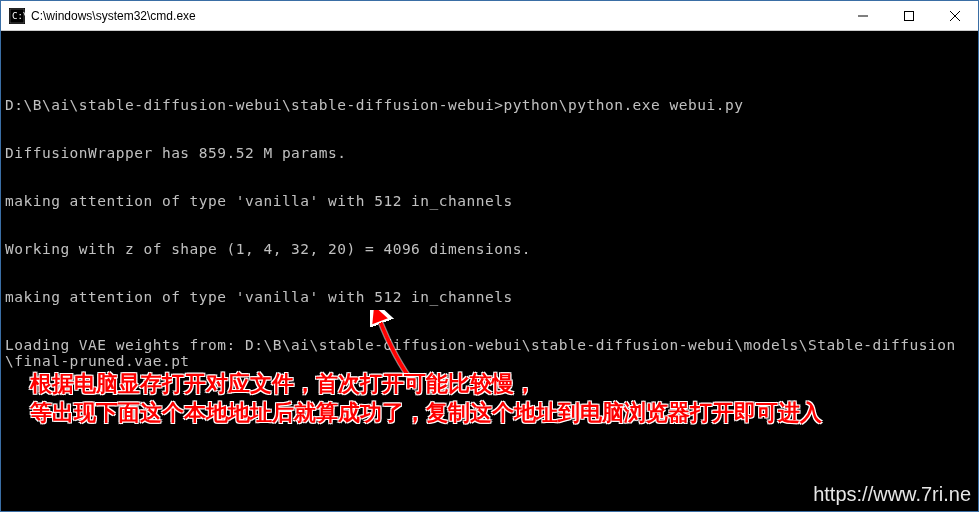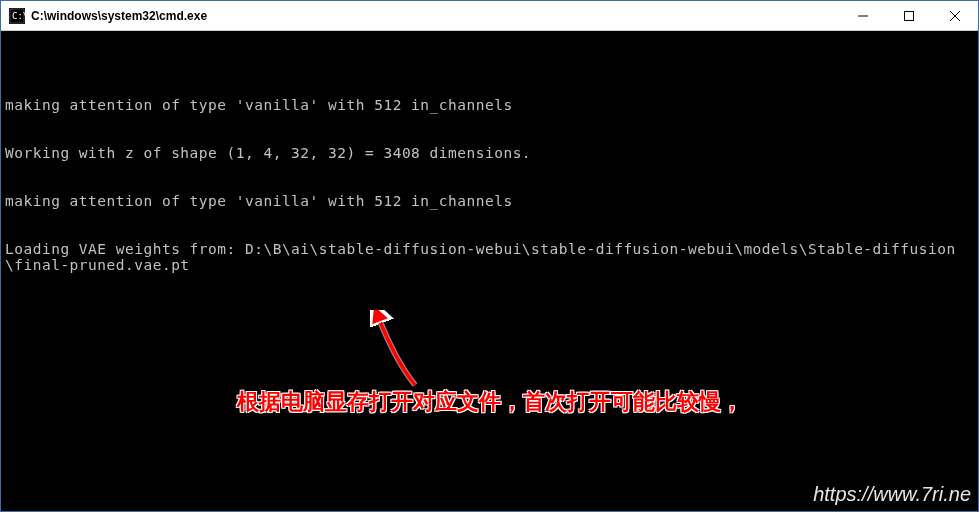--- a/index.html
+++ b/index.html
@@ -35,21 +35,20 @@
     align-items: center;
     justify-content: center;
   }
   .titlebar-icon svg { width: 16px; height: 16px; }
   .titlebar-title {
     flex: 1;
     font-size: 12px;
     color: #000;
     white-space: nowrap;
     overflow: hidden;
-    font-weight: bold;
   }
   .win-controls { display: flex; height: 100%; }
   .win-btn {
     width: 46px;
     height: 100%;
     display: flex;
     align-items: center;
     justify-content: center;
     font-size: 10px;
     color: #000;
@@ -65,23 +64,23 @@
     padding: 2px 4px;
     white-space: pre;
     overflow: hidden;
     position: relative;
     letter-spacing: 0.5px;
   }
   .term-line { white-space: pre-wrap; word-break: break-all; }
   .annotation {
     position: absolute;
     left: 30px;
-    top: 388px;
+    top: 370px;
     width: 920px;
-    text-align: center;
+    text-align: left;
     pointer-events: none;
   }
   .annotation-text {
     color: #ff0000;
     font-family: "Microsoft YaHei", "SimHei", sans-serif;
     font-size: 22px;
     font-weight: bold;
     text-shadow: -1px -1px 0 #fff, 1px -1px 0 #fff, -1px 1px 0 #fff, 1px 1px 0 #fff;
     line-height: 1.3;
     letter-spacing: 0;
@@ -92,21 +91,20 @@
     top: 310px;
     pointer-events: none;
   }
   .watermark {
     position: absolute;
     right: 8px;
     bottom: 6px;
     color: #fff;
     font-family: Arial, sans-serif;
     font-size: 20px;
-    font-style: italic;
     opacity: 0.9;
     pointer-events: none;
   }
 </style>
 </head>
 <body>
 
 <div class="window">
   <div class="titlebar">
     <span class="titlebar-icon">
@@ -132,22 +130,24 @@
         <svg width="10" height="10" viewBox="0 0 10 10">
             <line x1="0" y1="0" x2="10" y2="10" stroke="#000" stroke-width="1"></line>
             <line x1="10" y1="0" x2="0" y2="10" stroke="#000" stroke-width="1"></line>
           </svg>
       </div>
     </div>
   </div>
 
   <div class="terminal">
     <div class="term-line"></div>
+    <div class="term-line">D:\B\ai\stable-diffusion-webui\stable-diffusion-webui&gt;python\python.exe webui.py</div>
+    <div class="term-line">DiffusionWrapper has 859.52 M params.</div>
     <div class="term-line">making attention of type 'vanilla' with 512 in_channels</div>
-    <div class="term-line">Working with z of shape (1, 4, 32, 32) = 3408 dimensions.</div>
+    <div class="term-line">Working with z of shape (1, 4, 32, 20) = 4096 dimensions.</div>
     <div class="term-line">making attention of type 'vanilla' with 512 in_channels</div>
     <div class="term-line">Loading VAE weights from: D:\B\ai\stable-diffusion-webui\stable-diffusion-webui\models\Stable-diffusion\final-pruned.vae.pt</div>
     
     
     
     
     <div class="term-line"></div>
     
     
   </div>
@@ -159,15 +159,16 @@
       <polygon points="0 0, 6 3, 0 6" fill="#ff0000" stroke="#fff" stroke-width="0.8"></polygon>
     </marker>
   </defs>
   <path d="M 45 75 Q 25 50 8 6" stroke="#ff0000" stroke-width="4" fill="none" marker-end="url(#arrowhead)"></path>
   <path d="M 45 75 Q 25 50 8 6" stroke="#fff" stroke-width="6" fill="none" opacity="0.5" style="mix-blend-mode:normal"></path>
   <path d="M 45 75 Q 25 50 8 6" stroke="#ff0000" stroke-width="3.5" fill="none" marker-end="url(#arrowhead)"></path>
 </svg>
 
 <div class="annotation">
   <div class="annotation-text">根据电脑显存打开对应文件，首次打开可能比较慢，</div>
+  <div class="annotation-text">等出现下面这个本地地址后就算成功了，复制这个地址到电脑浏览器打开即可进入</div>
 </div>
 
 <div class="watermark">https://www.7ri.ne</div>
 
 </body></html>

